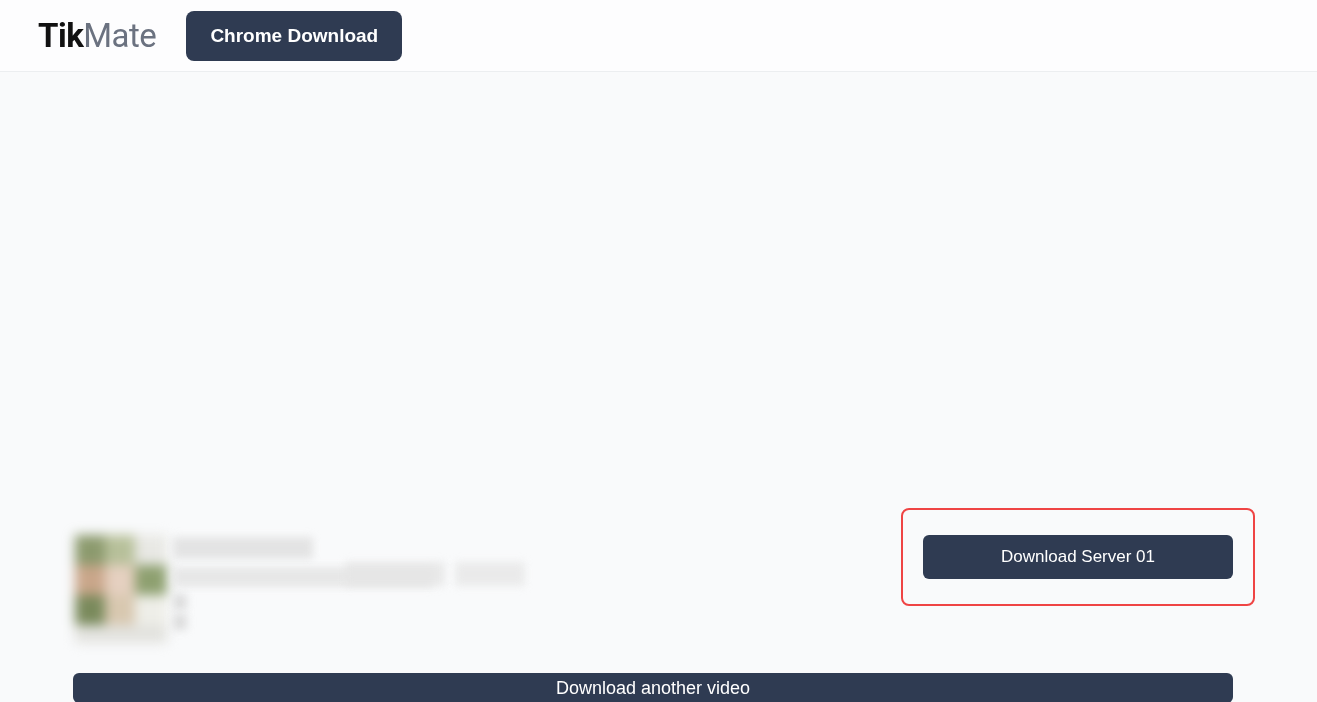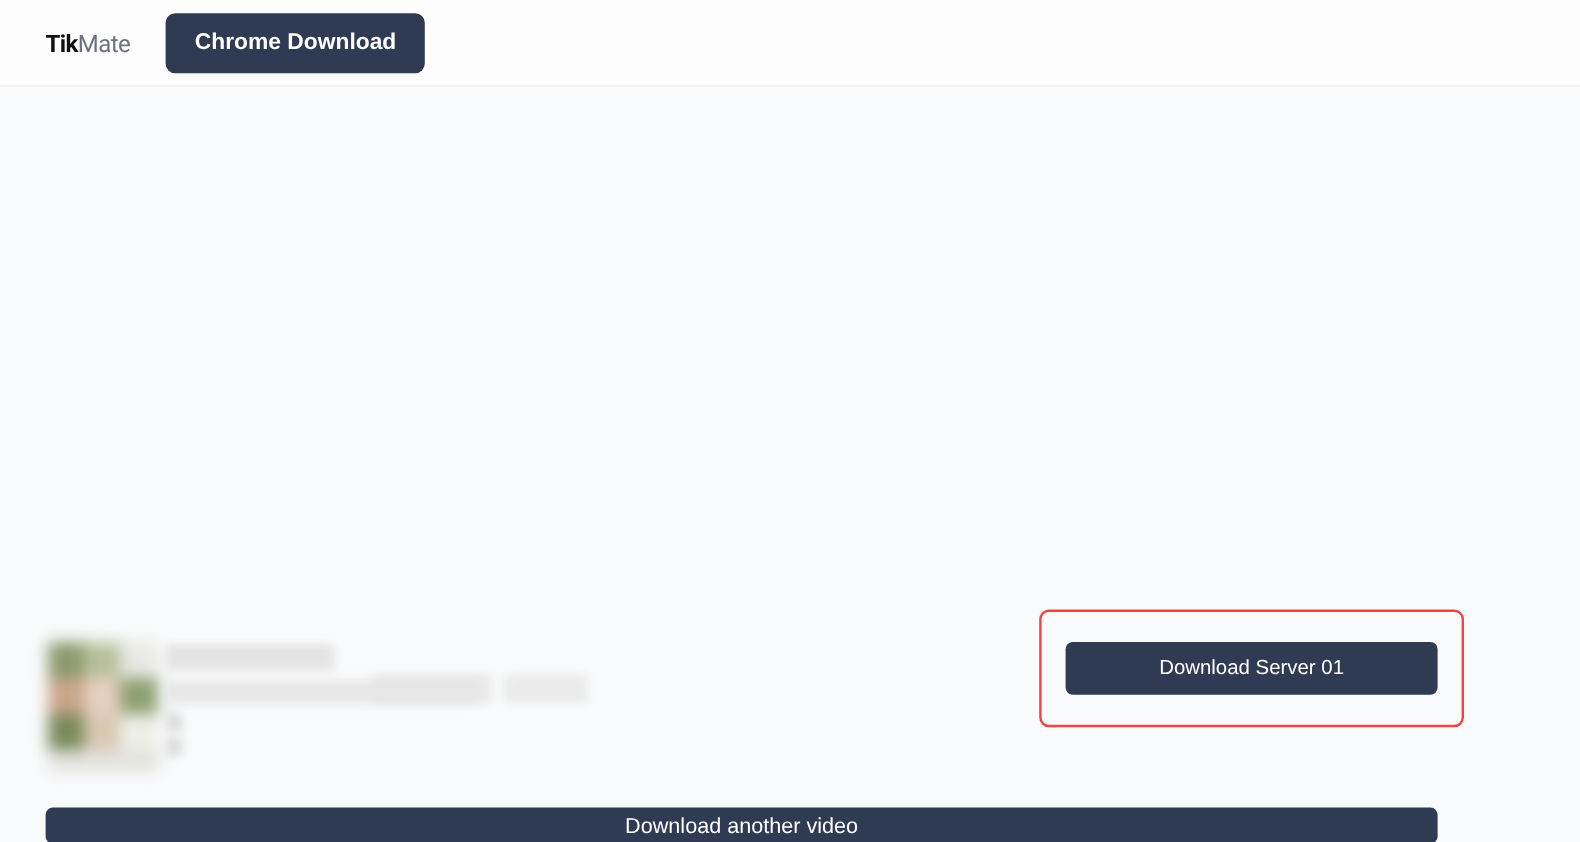--- a/index.html
+++ b/index.html
@@ -17,21 +17,21 @@
     .header {
       display: flex;
       align-items: center;
       padding: 12px 38px;
       background: #fdfdfe;
       border-bottom: 1px solid #eceef0;
       height: 72px;
       gap: 30px;
     }
     .logo {
-      font-size: 20px;
+      font-size: 33px;
       font-weight: 400;
       color: #6b7280;
       letter-spacing: -0.5px;
     }
     .logo-bold {
       font-weight: 700;
       color: #111;
     }
     .chrome-ext-btn {
       background: #2f3b52;
@@ -39,20 +39,21 @@
       border: none;
       padding: 14px 24px;
       border-radius: 8px;
       font-size: 19px;
       font-weight: 600;
       cursor: pointer;
     }
     .main {
       position: relative;
       height: calc(100% - 72px);
+      margin-left: 35px;
     }
     .thumb {
       position: absolute;
       left: 40px;
       top: 463px;
       width: 92px;
       height: 108px;
       filter: blur(6px);
     }
     .px {

